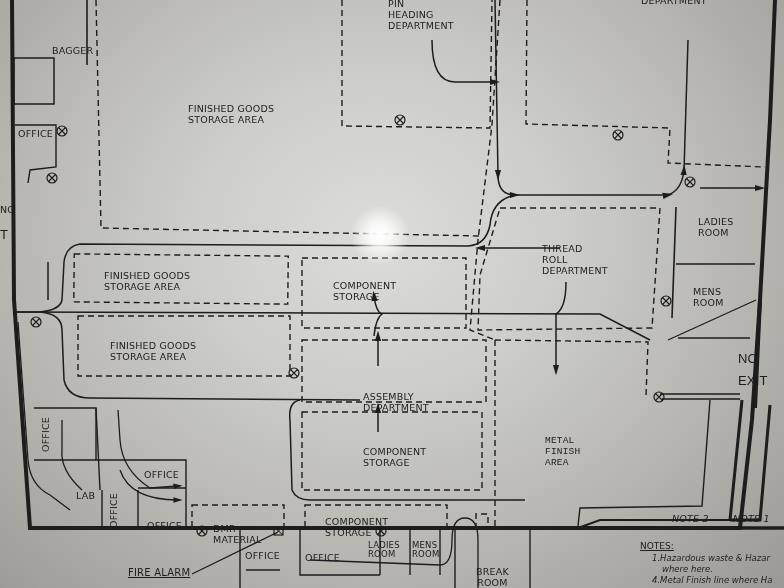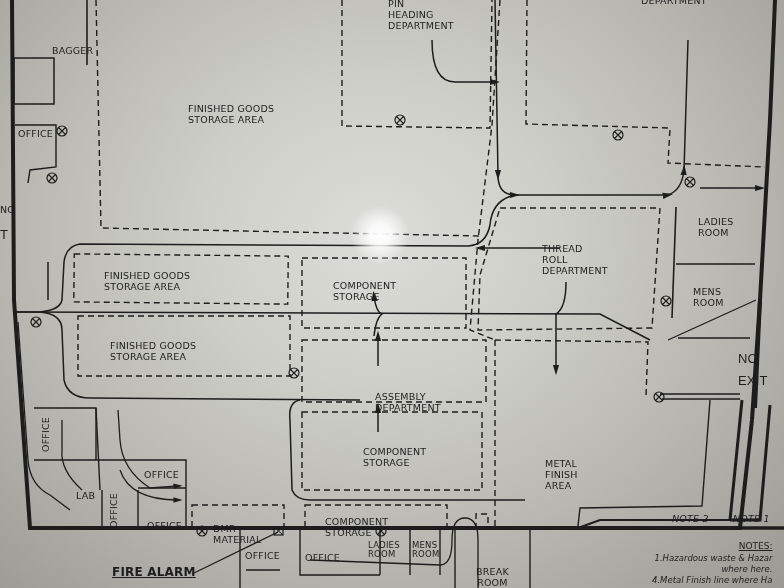--- a/index.html
+++ b/index.html
@@ -139,25 +139,25 @@
 STORAGE</div>
   <div class="lbl" style="left:542px;top:243px;">THREAD
 ROLL
 DEPARTMENT</div>
   <div class="lbl" style="left:698px;top:216px;">LADIES
 ROOM</div>
   <div class="lbl" style="left:693px;top:286px;">MENS
 ROOM</div>
   <div class="lbl big" style="left:738px;top:348px;">NO
 EXIT</div>
-  <div class="lbl" style="left:363px;top:391px;margin-left:12px;">ASSEMBLY
+  <div class="lbl" style="left:363px;top:391px;">ASSEMBLY
 DEPARTMENT</div>
   <div class="lbl" style="left:363px;top:446px;">COMPONENT
 STORAGE</div>
-  <div class="lbl" style="left:545px;top:458px;">METAL
+  <div class="lbl" style="left:545px;top:435px;font-family:Liberation Mono, monospace;">METAL
 FINISH
 AREA</div>
   <div class="lbl vert" style="left:40px;top:452px;">OFFICE</div>
   <div class="lbl" style="left:144px;top:469px;">OFFICE</div>
   <div class="lbl" style="left:147px;top:520px;">OFFICE</div>
   <div class="lbl vert" style="left:108px;top:528px;">OFFICE</div>
   <div class="lbl" style="left:76px;top:490px;">LAB</div>
   <div class="lbl" style="left:213px;top:515px;margin-top:8px;">DMR
 MATERIAL</div>
   <div class="lbl" style="left:325px;top:516px;">COMPONENT
@@ -168,21 +168,21 @@
 ROOM</div>
   <div class="lbl" style="left:412px;top:541px;font-size:8.5px;line-height:9px;">MENS
 ROOM</div>
   <div class="lbl" style="left:476px;top:566px;text-align:center;">BREAK
 ROOM</div>
   <div class="lbl" style="left:672px;top:513px;font-style:italic;">NOTE 2</div>
   <div class="lbl" style="left:733px;top:513px;font-style:italic;text-align:center;">NOTE 1</div>
   <div class="lbl" style="left:0px;top:204px;">NG</div>
   <div class="lbl big" style="left:0px;top:224px;">T</div>
 
-  <div class="lbl u" style="left:112px;top:567px;font-size:12px;font-weight:bold;">FIRE ALARM</div>
+  <div class="lbl u" style="left:128px;top:567px;font-size:10px;">FIRE ALARM</div>
 
-  <div class="notes" style="left:640px;top:540px;text-align:right;">
+  <div class="notes" style="left:640px;top:540px;">
     <div class="t">NOTES:</div>
     <div style="padding-left:12px;">1.Hazardous waste &amp; Hazar</div>
     <div style="padding-left:22px;line-height:10px;">where here.</div>
     <div style="padding-left:12px;">4.Metal Finish line where Ha</div>
   </div>
 </div>
 
 </body></html>

